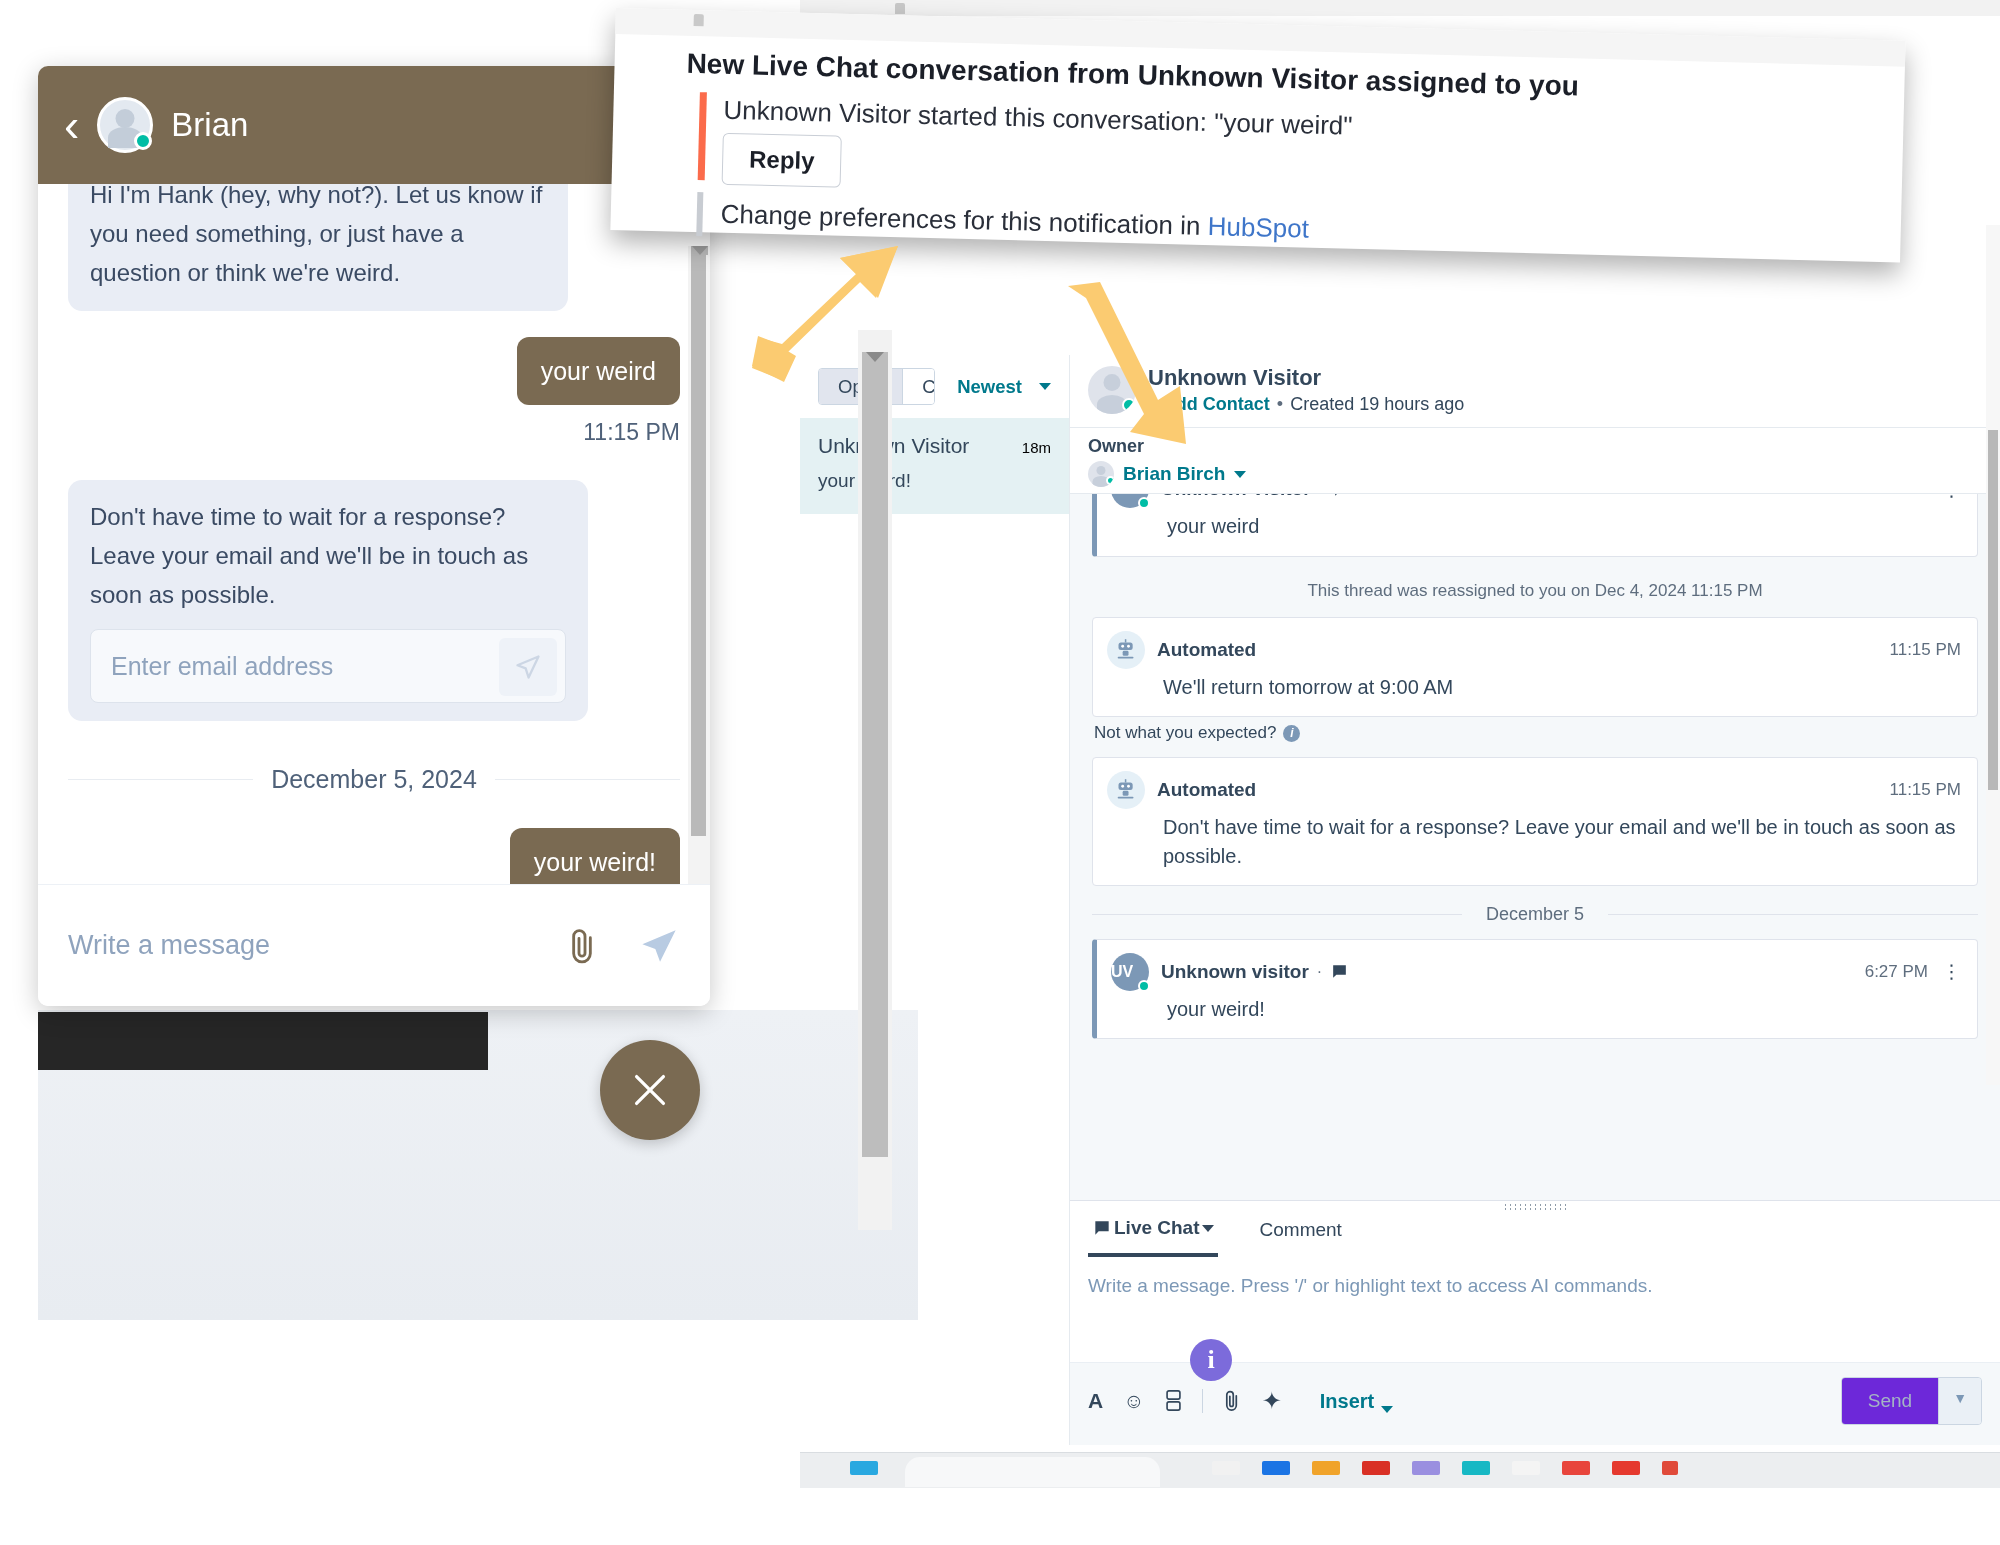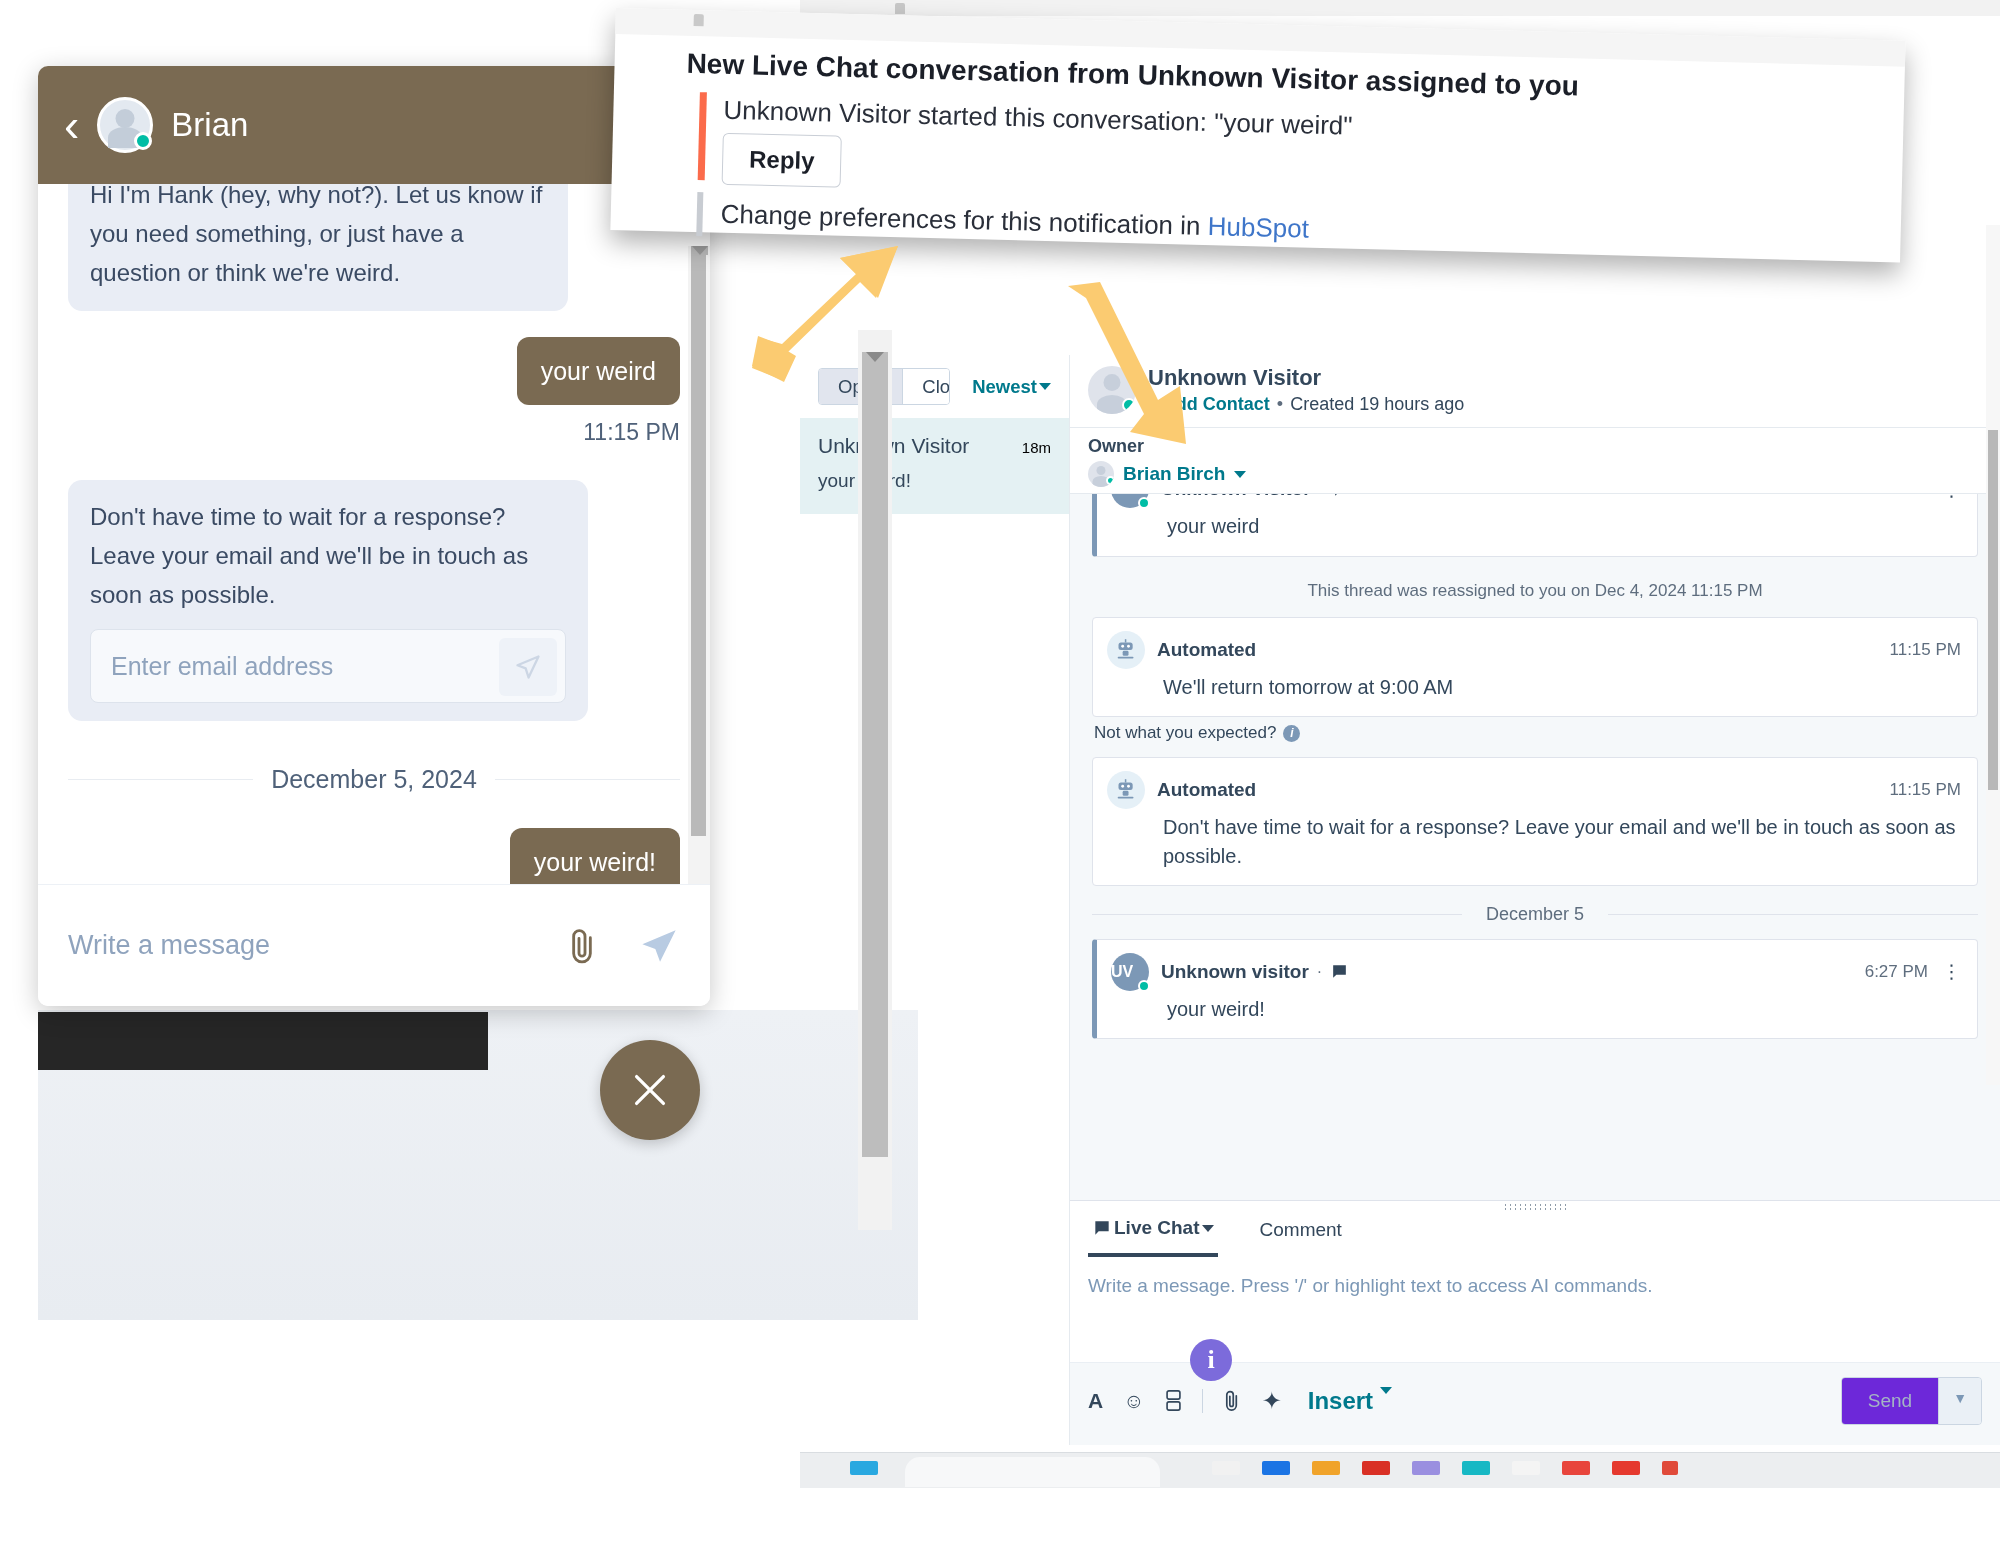--- a/index.html
+++ b/index.html
@@ -24,21 +24,21 @@
   
   .hs-list { width:270px; height:100%; border-right:1px solid #e5eaef; background:#fff; position:relative; }
   .hs-list-toolbar { height:63px; display:flex; align-items:center; padding:0 18px; gap:0; }
   .seg { display:flex; border:1px solid #cbd6e2; border-radius:4px; overflow:hidden; height:37px; }
   .seg div {
     display:flex; align-items:center; padding:0 19px; font-size:18.5px; color:#33475b;
     background:#ffffff; cursor:pointer;
   }
   .seg div.active { background:#e1e5ee; }
   .seg div + div { border-left:1px solid #cbd6e2; }
-  .sortbtn { margin-left:22px; font-size:18.5px; font-weight:700; color:#00798c; display:flex; align-items:center; gap:2px; cursor:pointer; }
+  .sortbtn { margin-left:22px; font-size:18.5px; font-weight:700; color:#00798c; display:flex; align-items:center; gap:17px; cursor:pointer; }
   .caret { width:0;height:0;border-left:6px solid transparent;border-right:6px solid transparent;border-top:7px solid currentColor; display:inline-block; }
 
   .conv-item { background:#e4f1f3; padding:16px 18px 22px 18px; cursor:pointer; }
   .conv-row1 { display:flex; justify-content:space-between; align-items:baseline; }
   .conv-name { font-size:21px; color:#33475b; }
   .conv-time { font-size:15px; color:#000000;text-align:center; }
   .conv-snip { font-size:19px; color:#33475b; margin-top:12px; }
 
   
   .hs-thread { flex:1; height:100%; position:relative; display:flex; flex-direction:column; background:#fff; }
@@ -90,21 +90,21 @@
   .comp-tab { padding:16px 4px 14px; font-size:19px; color:#33475b; display:flex; align-items:center; gap:2px; cursor:pointer; }
   .comp-tab.active { font-weight:700; border-bottom:4px solid #33475b; }
   .grip { position:absolute; left:50%; top:2px; transform:translateX(-50%); width:64px; height:8px;
           background-image: radial-gradient(circle, #8f9ba8 1px, transparent 1px);
           background-size: 5px 4px; cursor:ns-resize; }
   .comp-area { padding:18px 18px 0; min-height:105px; }
   .comp-ph { font-size:19px; color:#7c98b6; }
   .comp-toolbar { display:flex; align-items:center; gap:20px; padding:14px 18px 20px; background:#f5f8fa; border-top:1px solid #eaeff4; position:relative; }
   .tb-ic { font-size:21px; color:#33475b; cursor:pointer; }
   .tb-sep { width:1px; height:24px; background:#cbd6e2; }
-  .insert { font-size:24px; font-weight:700; color:#00798c; display:flex; align-items:flex-start; gap:7px; cursor:pointer; margin-left:6px; }
+  .insert { font-size:20px; font-weight:700; color:#00798c; display:flex; align-items:flex-end; gap:7px; cursor:pointer; margin-left:18px; }
   .sendgrp { margin-left:auto; display:flex; border:1px solid #cbd6e2; border-radius:4px; overflow:hidden; }
   .sendgrp .sb { padding:12px 26px; font-size:19px; color:#a5b4c4; background:#6d28d9; cursor:default; }
   .sendgrp .sd { padding:12px 14px; font-size:14px; color:#7c98b6; background:#eaf0f6; border-left:1px solid #cbd6e2; cursor:pointer; }
   .infobub { position:absolute; left:120px; top:-24px; width:42px; height:42px; border-radius:50%; background:#7c6bdb;
              color:#fff; font-size:26px; font-weight:700; display:flex; align-items:center; justify-content:center;
              font-family:"Liberation Serif", serif; }
 
   
   .hs-scrollbar { position:absolute; right:0; top:225px; width:14px; height:860px; background:#f7f7f7; }
   .hs-scrollbar i { position:absolute; left:2px; top:205px; width:10px; height:360px; background:#b8b8b8; border-radius:0; display:block; }

